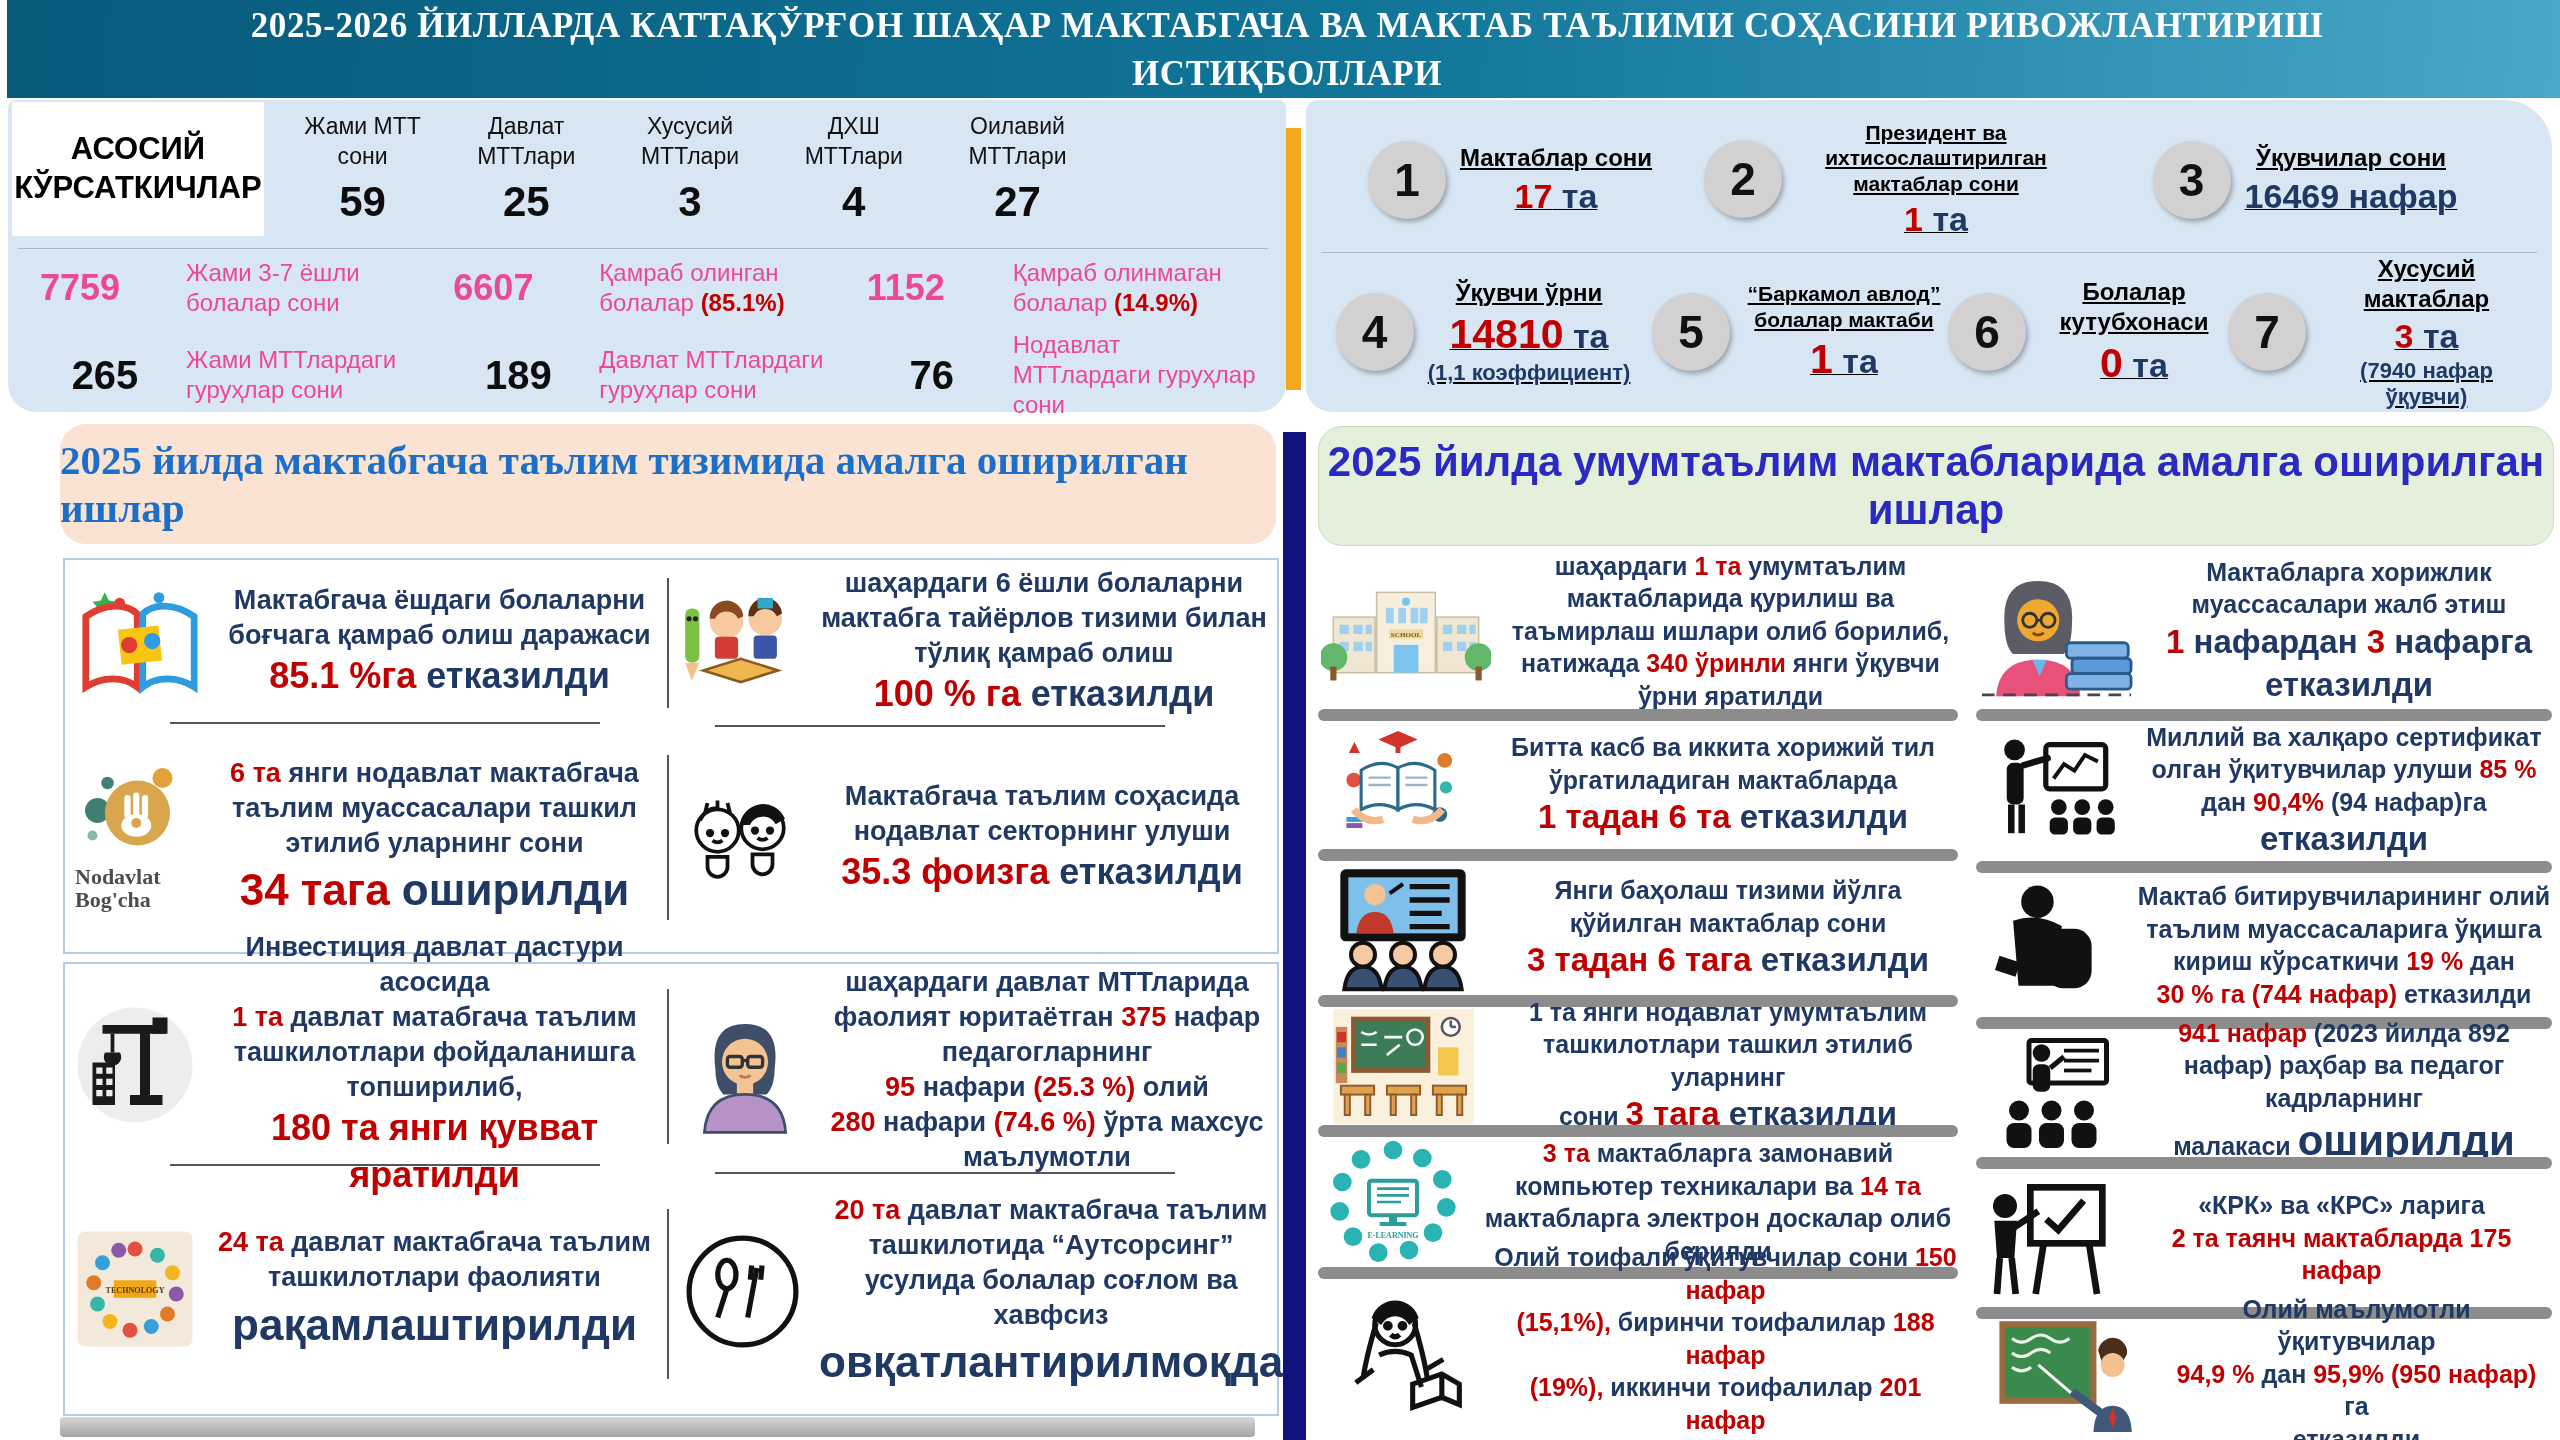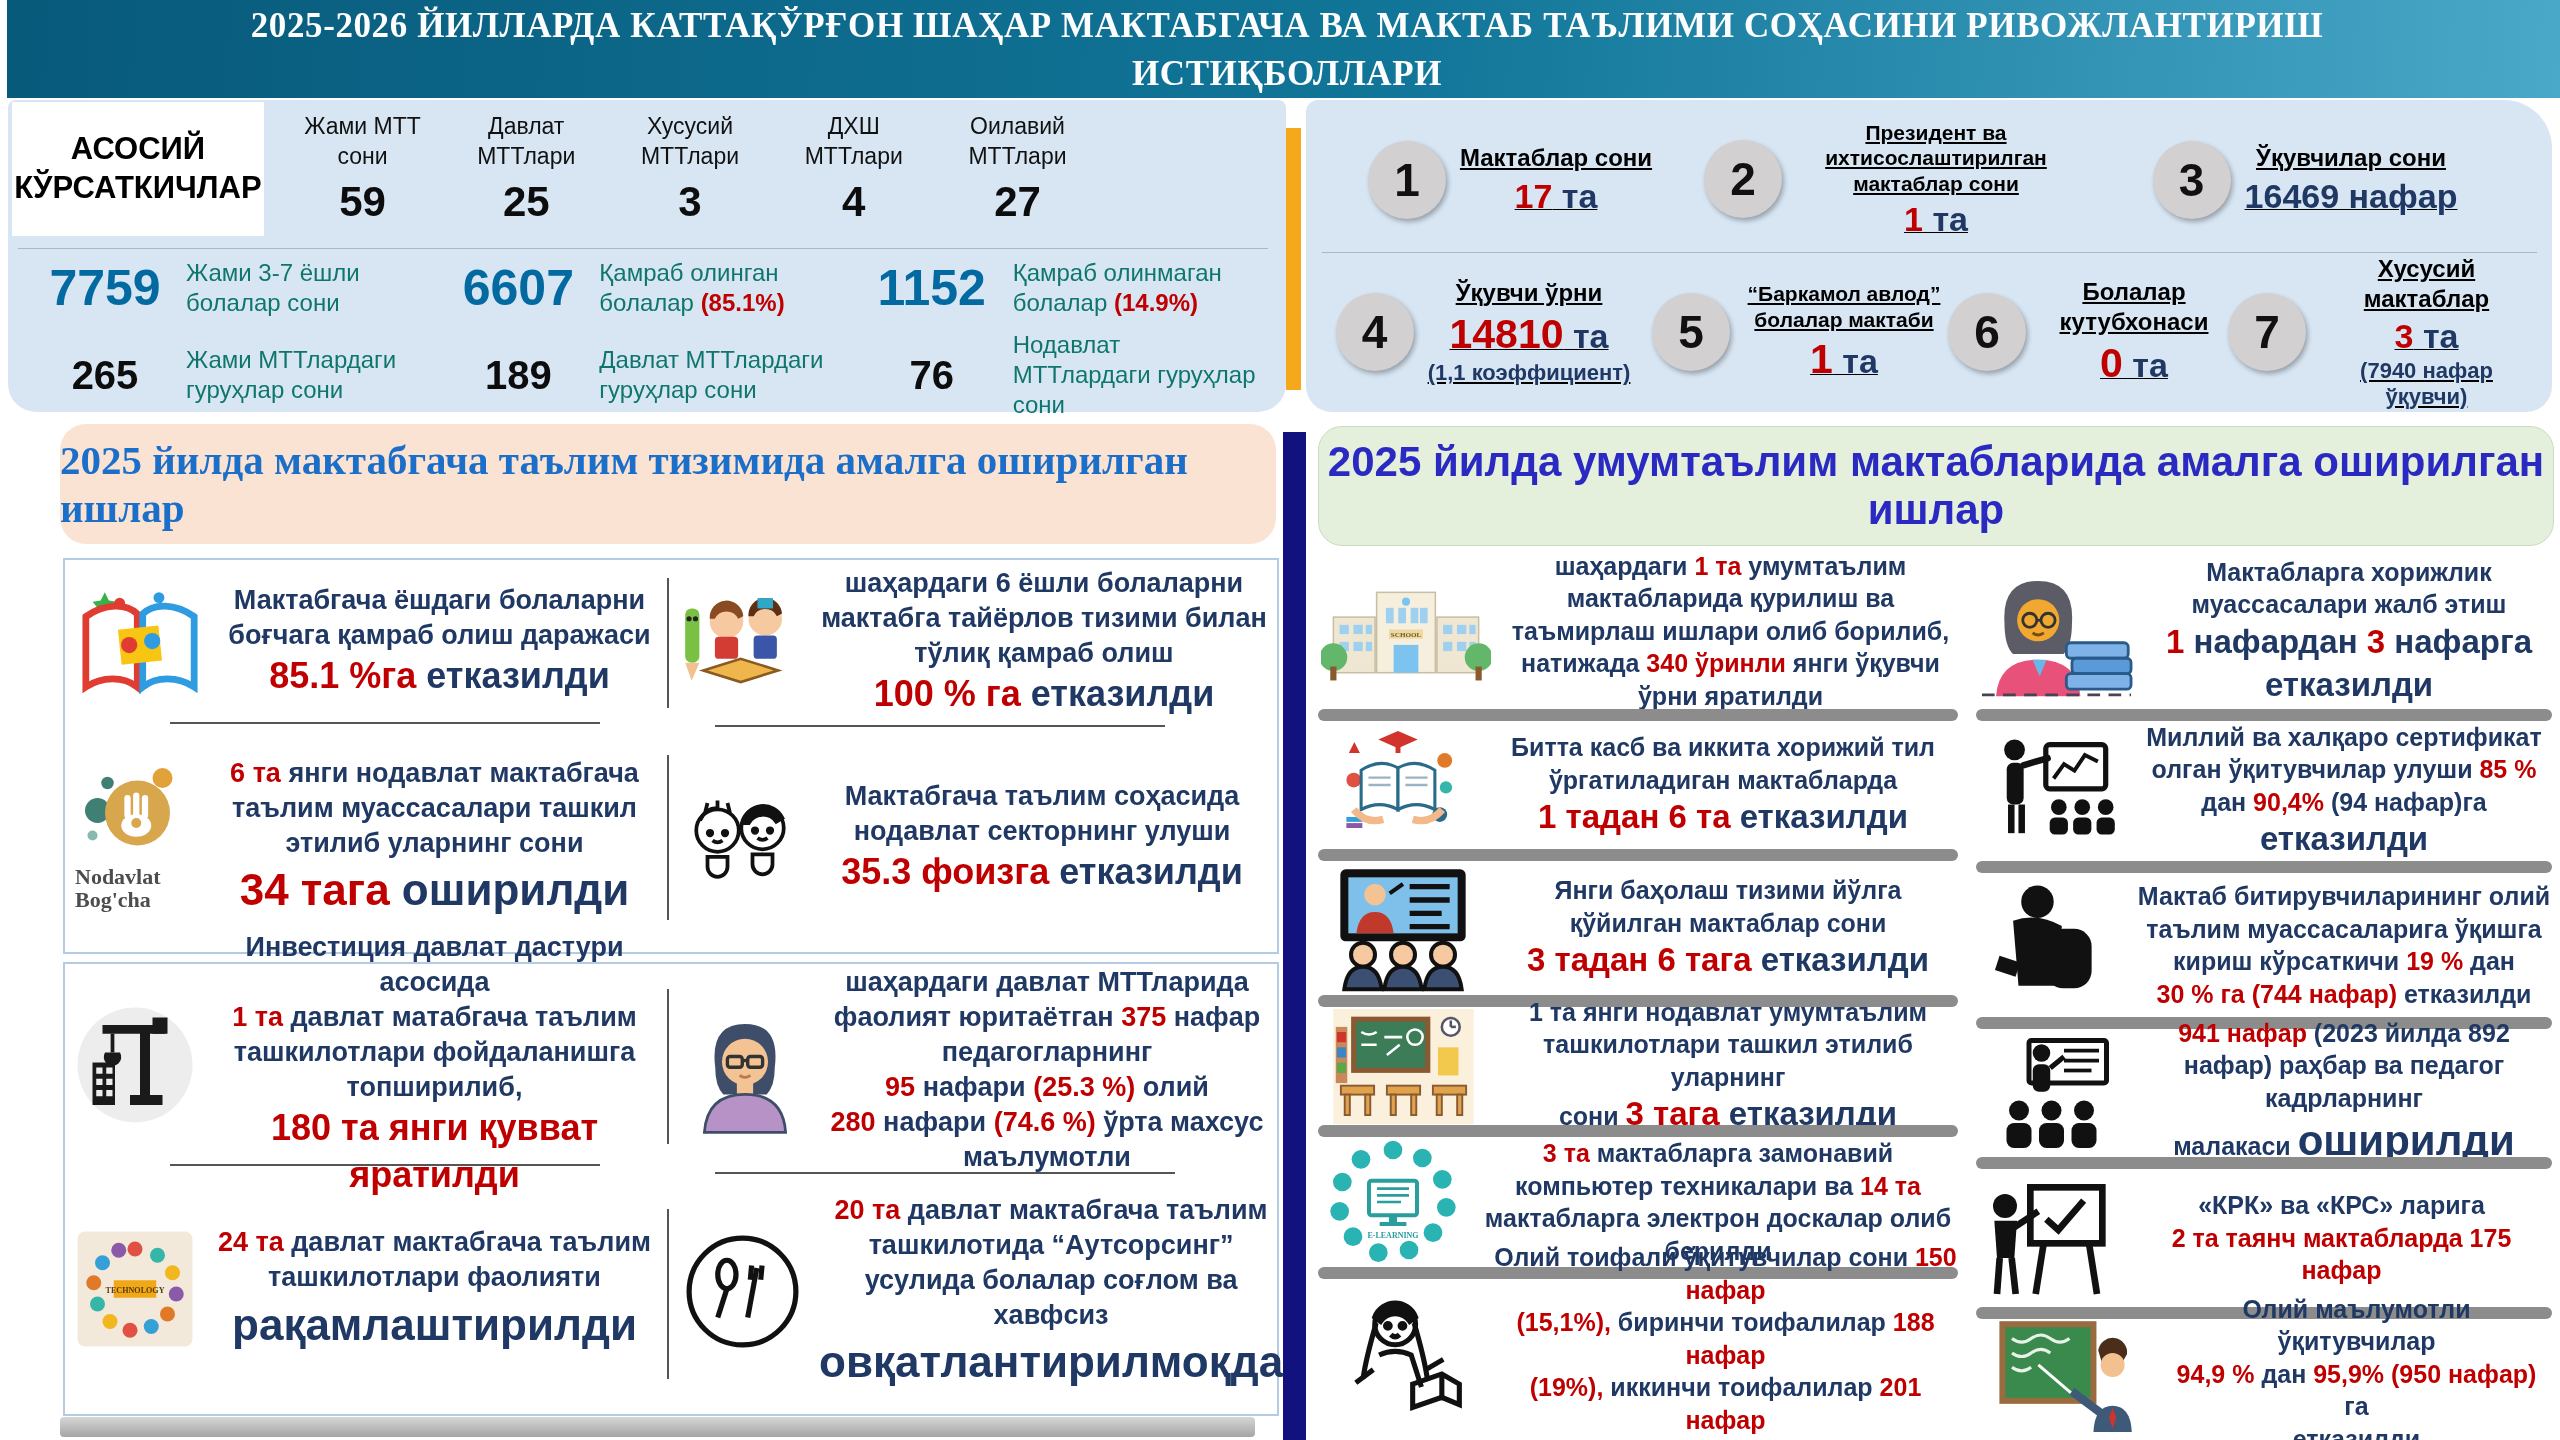--- a/index.html
+++ b/index.html
@@ -26,24 +26,24 @@
             font-size:31px;font-weight:bold;color:#000;line-height:1.25;padding:0 4px;box-sizing:border-box;}
   #toprow{left:285px;top:112px;width:810px;display:flex;justify-content:space-between;}
   .tcell{width:155px;display:flex;flex-direction:column;align-items:center;}
   .tlab{font-size:23px;color:#111;text-align:center;line-height:1.3;}
   .tval{font-size:42px;font-weight:bold;color:#0d0d0d;margin-top:6px;}
   #ldiv{left:18px;top:248px;width:1250px;height:0;border-top:1px solid #a9b8c9;}
   .srow{left:30px;width:1240px;display:flex;}
   #midrow{top:258px;}
   #botrow{top:330px;}
   .scell{flex:1;display:flex;align-items:center;justify-content:flex-start;gap:16px;padding-left:10px;}
-  .snum{font-size:50px;font-weight:bold;color:#0369a1;min-width:130px;text-align:center;}
+  .snum{font-size:36px;font-weight:bold;color:#ec4899;min-width:130px;text-align:left;}
   .snum2{font-size:40px;font-weight:bold;color:#0d0d0d;min-width:130px;text-align:center;}
   .slab{font-size:24px;color:#1a1a1a;line-height:1.25;max-width:250px;}
-  .sk{color:#0f766e;font-weight:normal;}
+  .sk{color:#ec4899;font-weight:normal;}
   .sr{color:#c00000;font-weight:bold;}
   .sb{color:#1f3864;}
 
   
   .statrow{display:flex;align-items:center;}
   #row1{left:1330px;top:112px;width:1205px;height:135px;}
   #row2{left:1318px;top:262px;width:1225px;height:140px;}
   #rdiv{left:1322px;top:252px;width:1215px;height:0;border-top:1px solid #a9b8c9;}
   .sgroup{display:flex;align-items:center;gap:14px;justify-content:center;}
   .circ{width:78px;height:78px;border-radius:50%;background:#d2d0d0;flex:0 0 auto;

